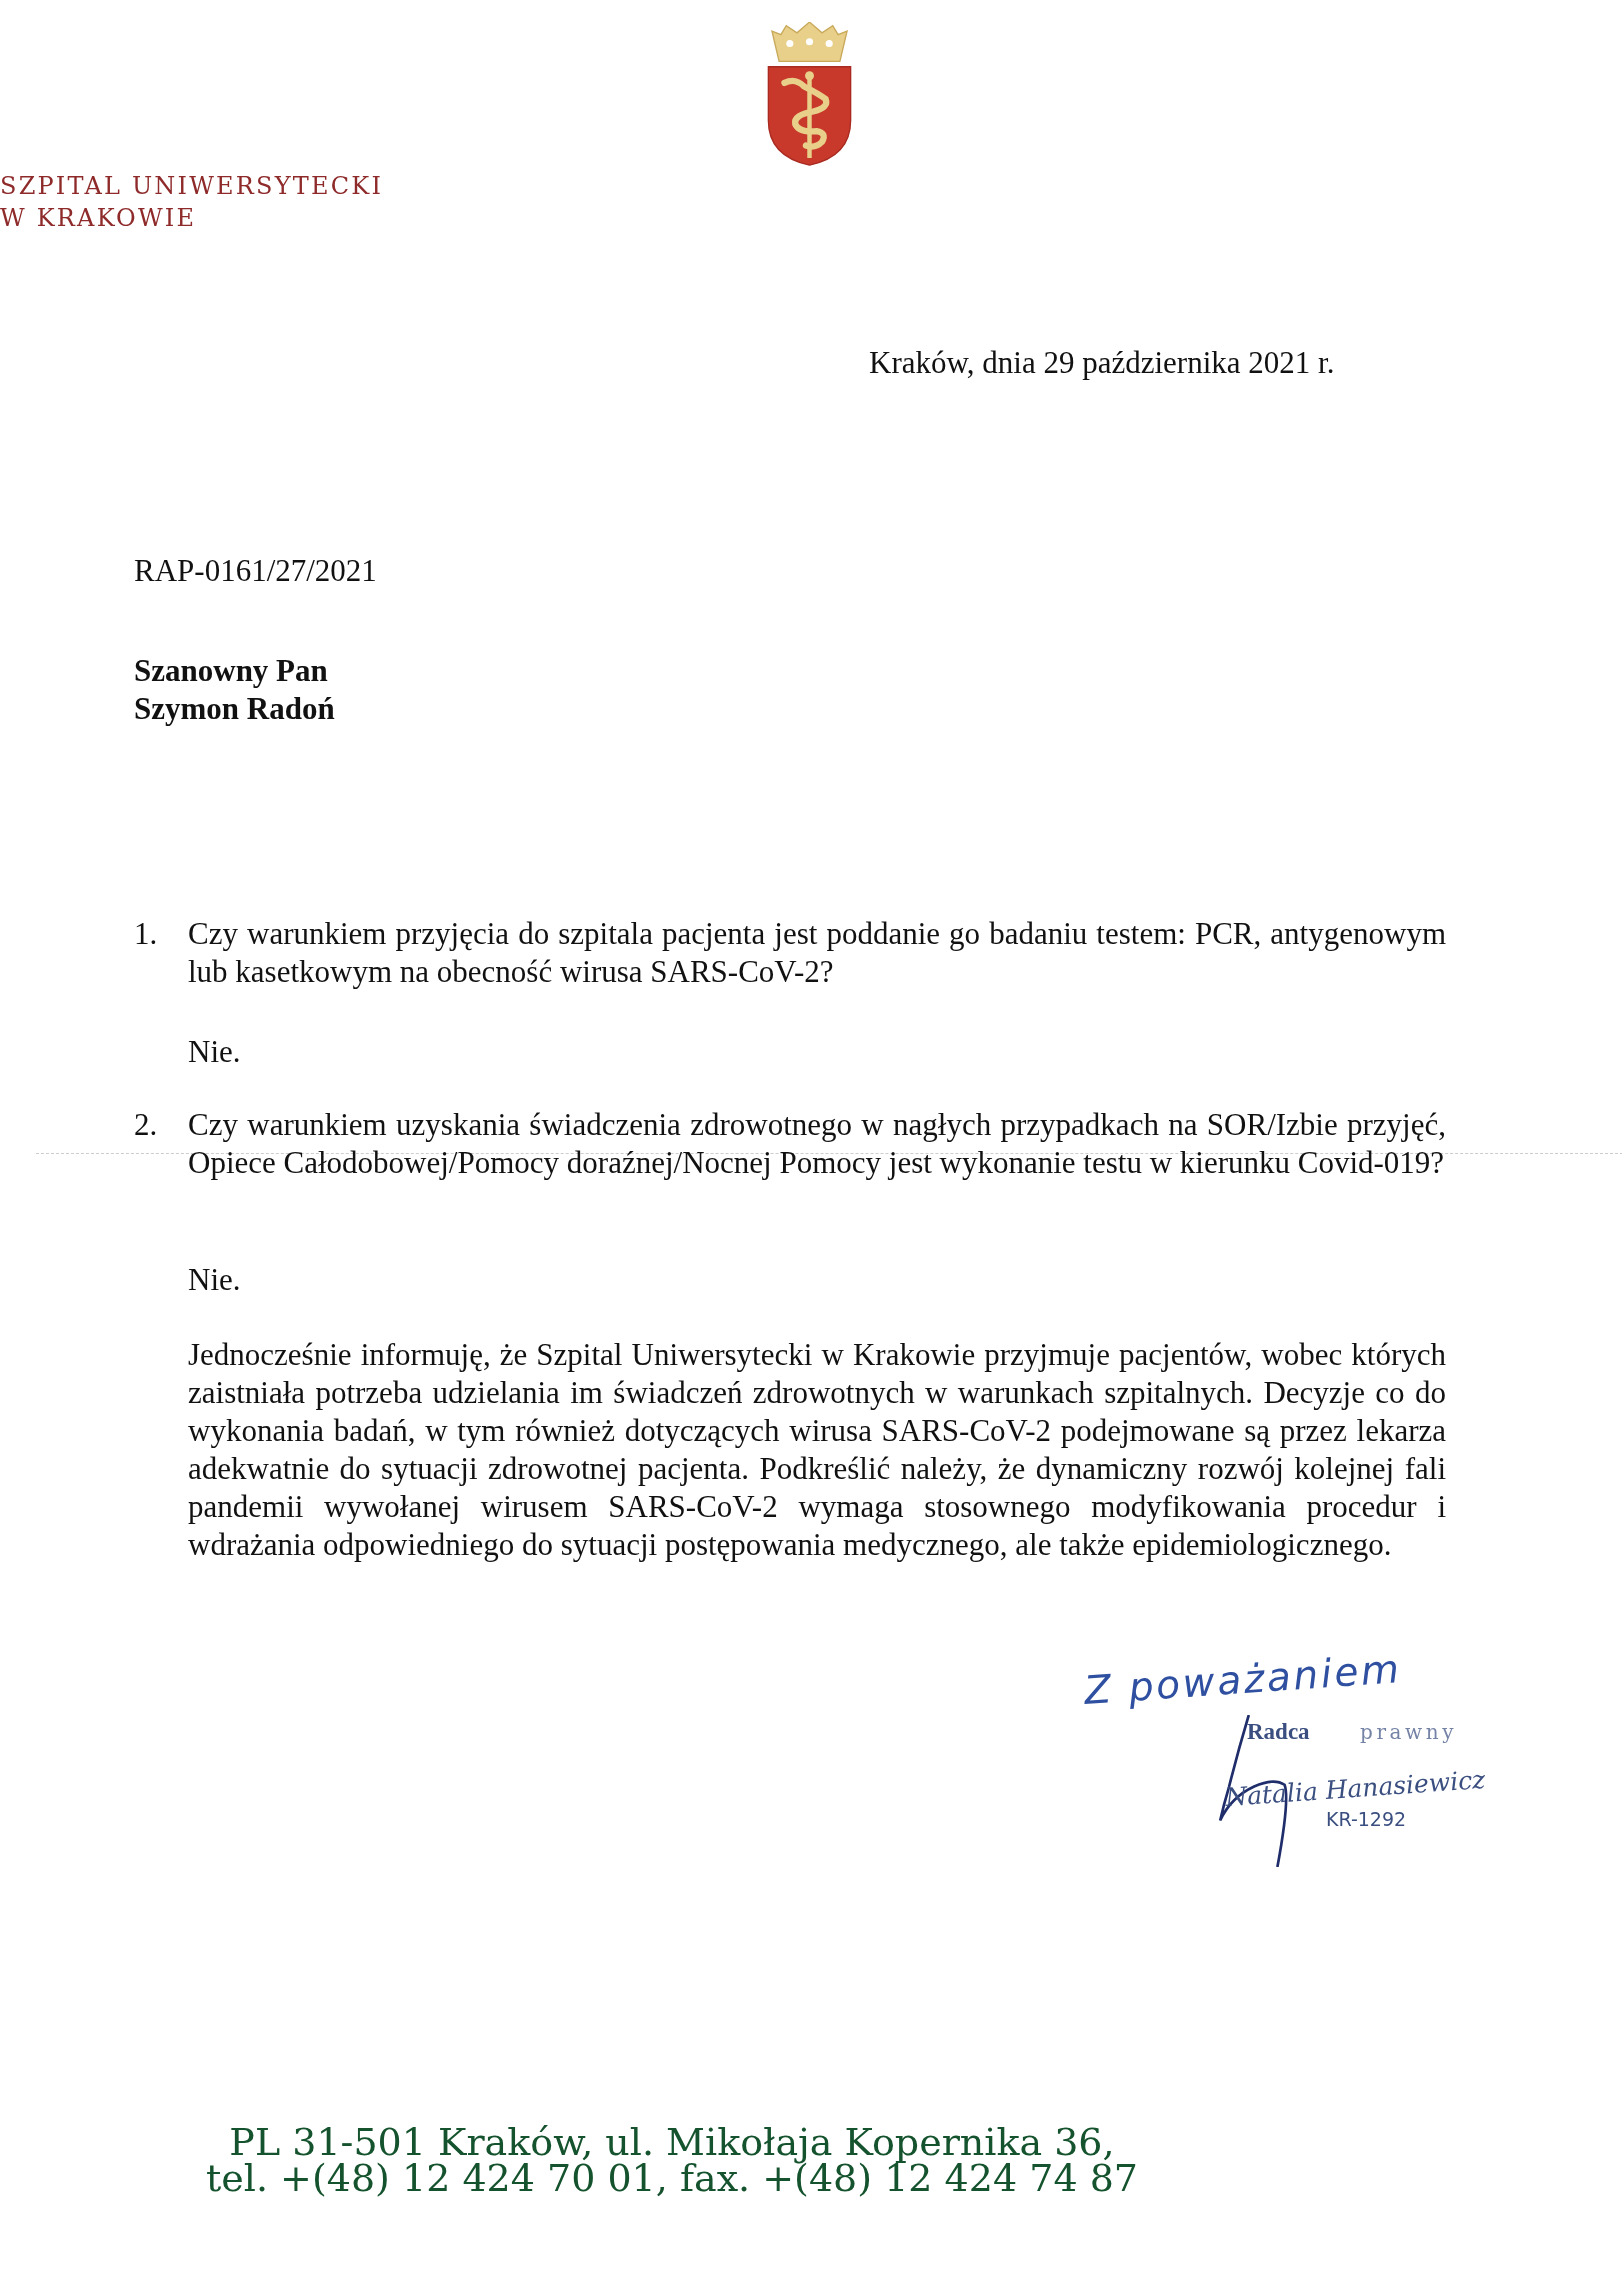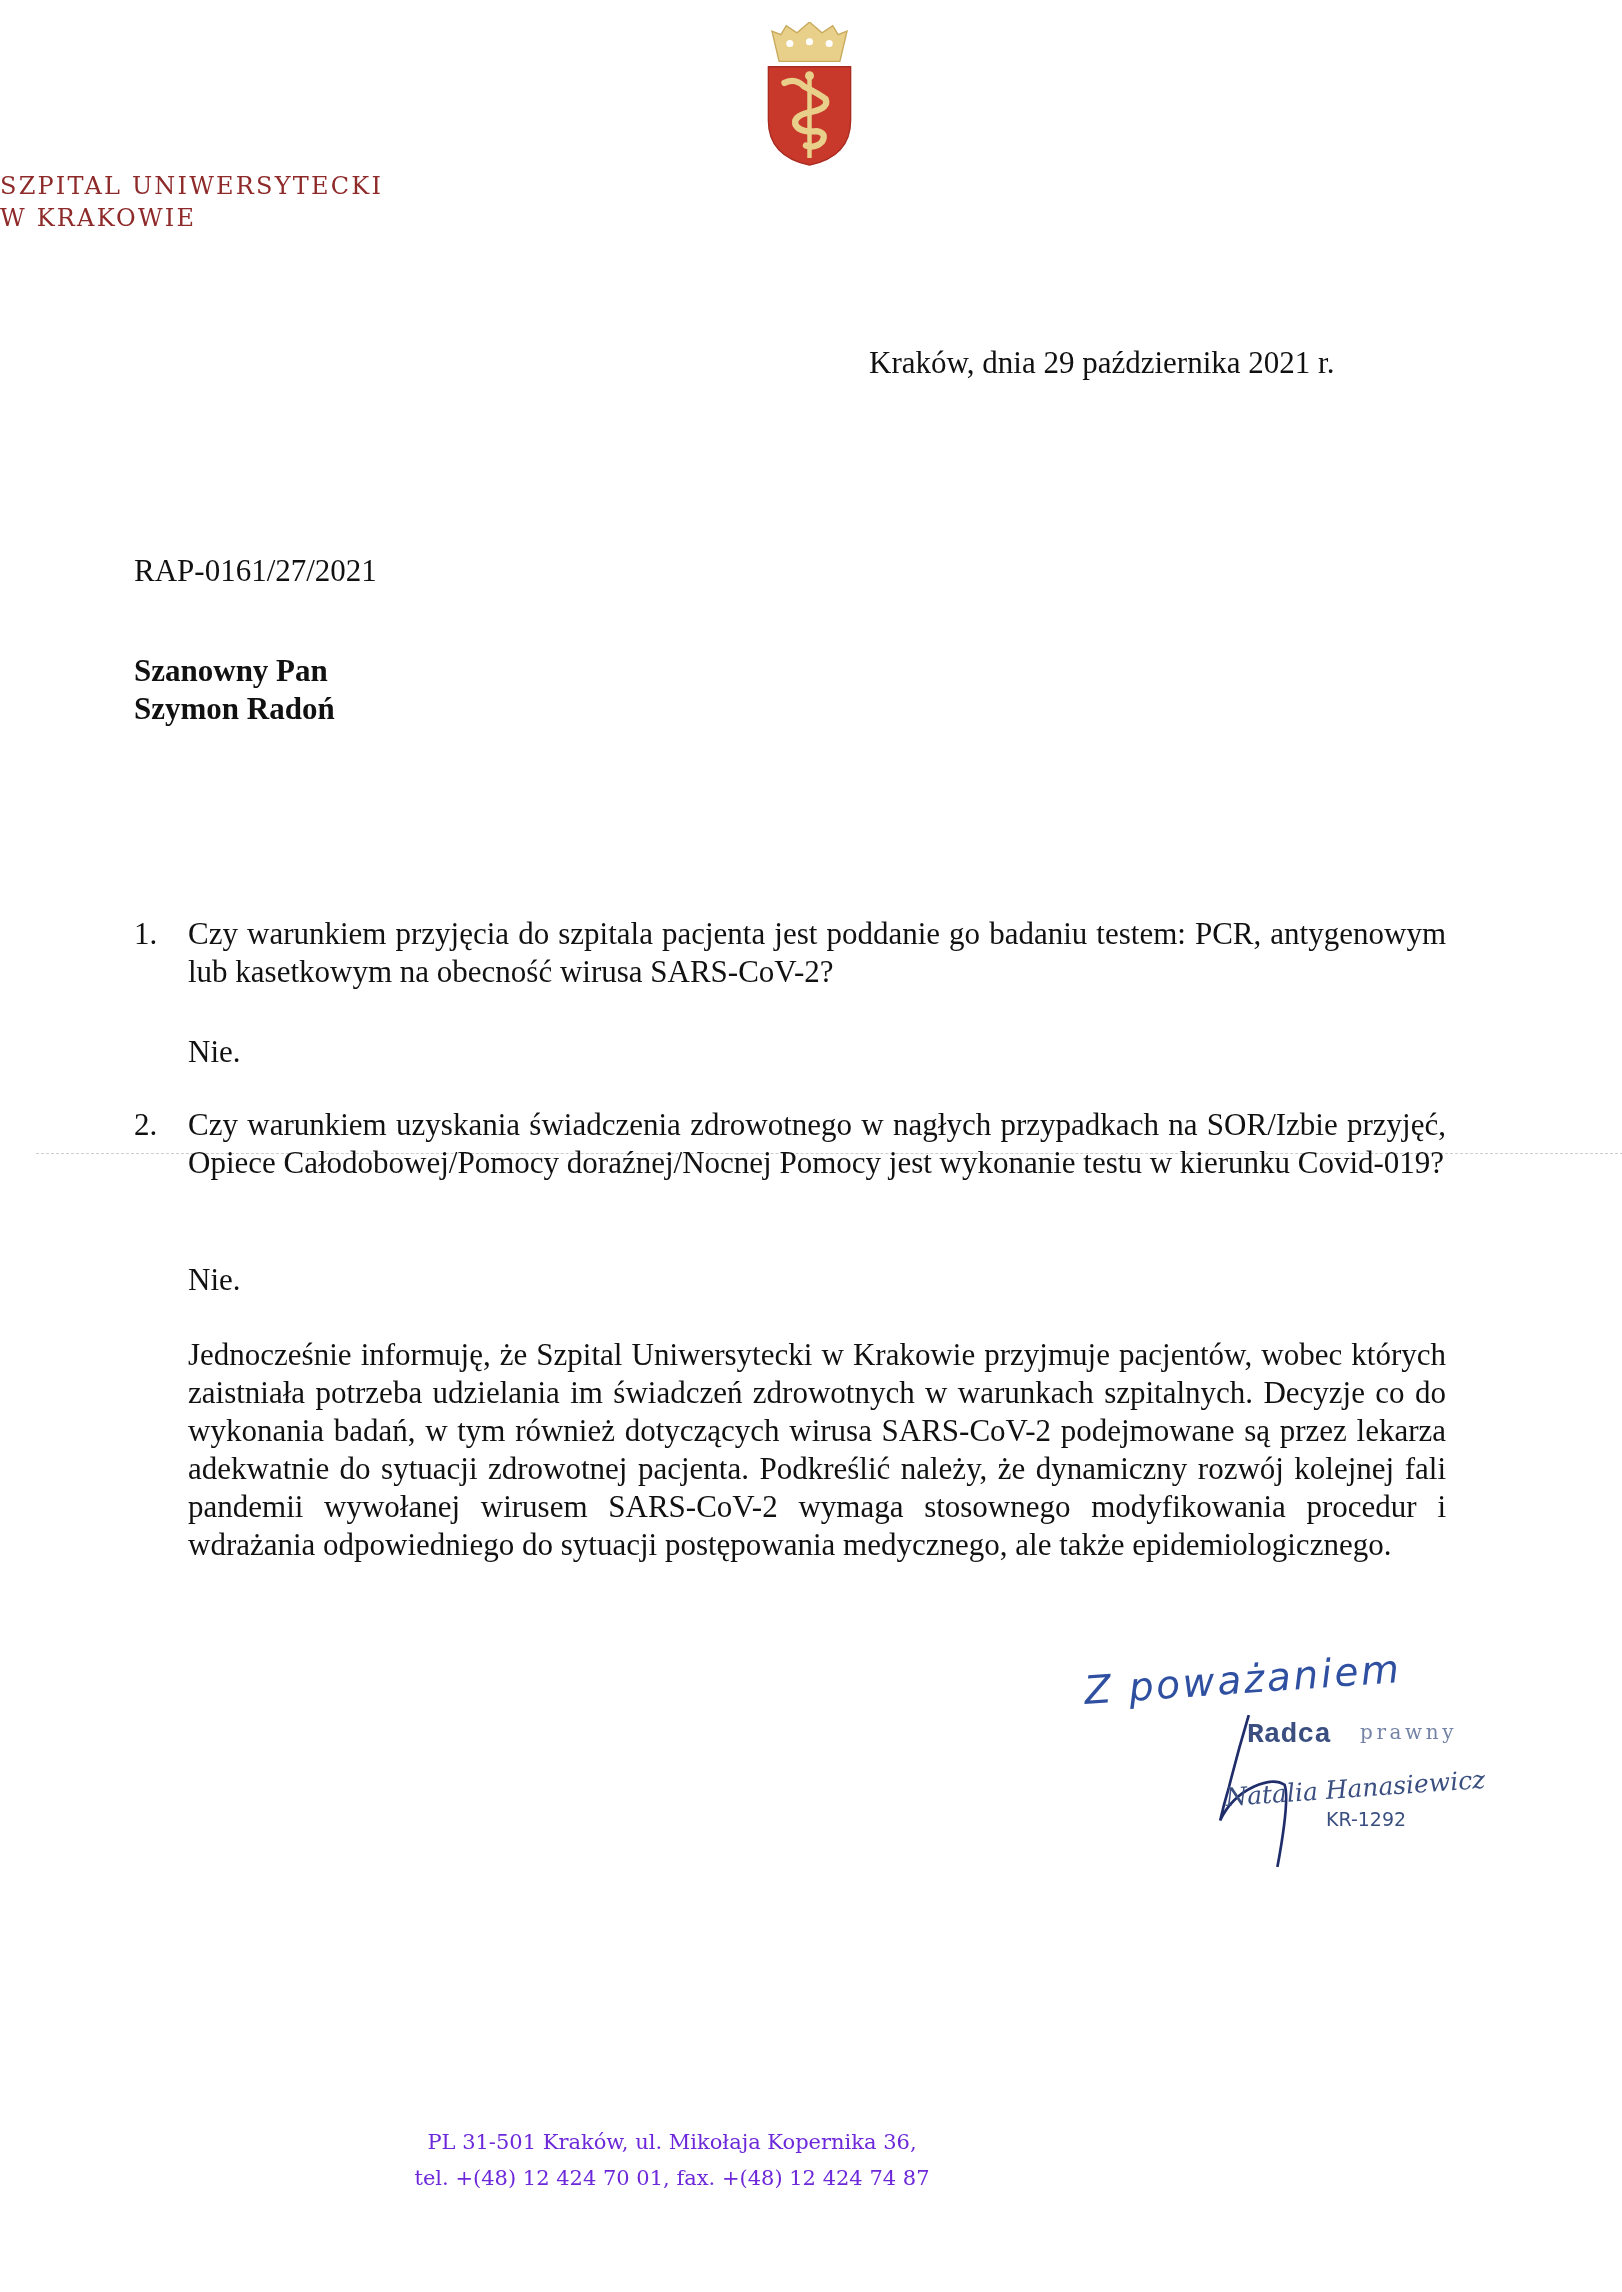--- a/index.html
+++ b/index.html
@@ -25,28 +25,28 @@
   .q2 { top:1106px; }
   .ans { left:188px; }
   .ans1 { top:1033px; }
   .ans2 { top:1261px; }
   .para { left:188px; top:1336px; width:1258px; text-align:justify; text-align-last:left; }
   .fold { left:36px; top:1153px; width:1587px; height:0; border-top:1.8px dashed #b9b9b9; opacity:.7; }
   
   .closing { left:1084px; top:1657px; color:#2f4fa0; font-family:"DejaVu Sans", sans-serif;
              font-style:italic; font-size:39px; letter-spacing:2.7px; transform:rotate(-4deg); }
   .stamp { left:1218px; top:1715px; width:269px; height:152px; color:#3a4f80; }
-  .stamp .s1 { position:absolute; left:29px; top:3.6px; font-family:Liberation Mono, monospace; font-weight:bold; font-size:28px; }
+  .stamp .s1 { position:absolute; left:29px; top:3.6px; font-family:Liberation Serif, serif; font-weight:bold; font-size:23px; }
   .stamp .s1b { position:absolute; left:142px; top:5.4px; font-family:"DejaVu Serif", serif; font-size:20px; letter-spacing:3.6px; opacity:.7; }
   .stamp .s2 { position:absolute; left:7.2px; top:59px; font-family:"DejaVu Serif", serif; font-style:italic; font-size:25px; transform:rotate(-4deg); }
   .stamp .s3 { position:absolute; left:63px; top:93px; font-family:"DejaVu Sans", sans-serif; font-size:19px;margin-left:45px; }
   .stamp svg { position:absolute; left:0; top:0; }
   
-  .footer { left:0; width:1344px; top:2124px; text-align:center; color:#6d28d9;
-            font-family:"DejaVu Serif", serif; font-size:21px; line-height:36px; }
+  .footer { left:0; width:1344px; top:2124px; text-align:center; color:#14532d;
+            font-family:"DejaVu Serif", serif; font-size:38px; line-height:36px; }
 </style>
 </head>
 <body>
 
 <div class="abs crest">
   <svg width="93" height="145" viewBox="0 0 104 162">
 
     <path d="M10 10 L20 14 L26 4 L38 12 L52 0 L66 12 L78 4 L84 14 L94 10 L86 44 L18 44 Z" fill="#e8cf8a" stroke="#c9a95a" stroke-width="1.5"></path>
     <circle cx="30" cy="24" r="4" fill="#fff"></circle>
     <circle cx="52" cy="22" r="4" fill="#fff"></circle>

